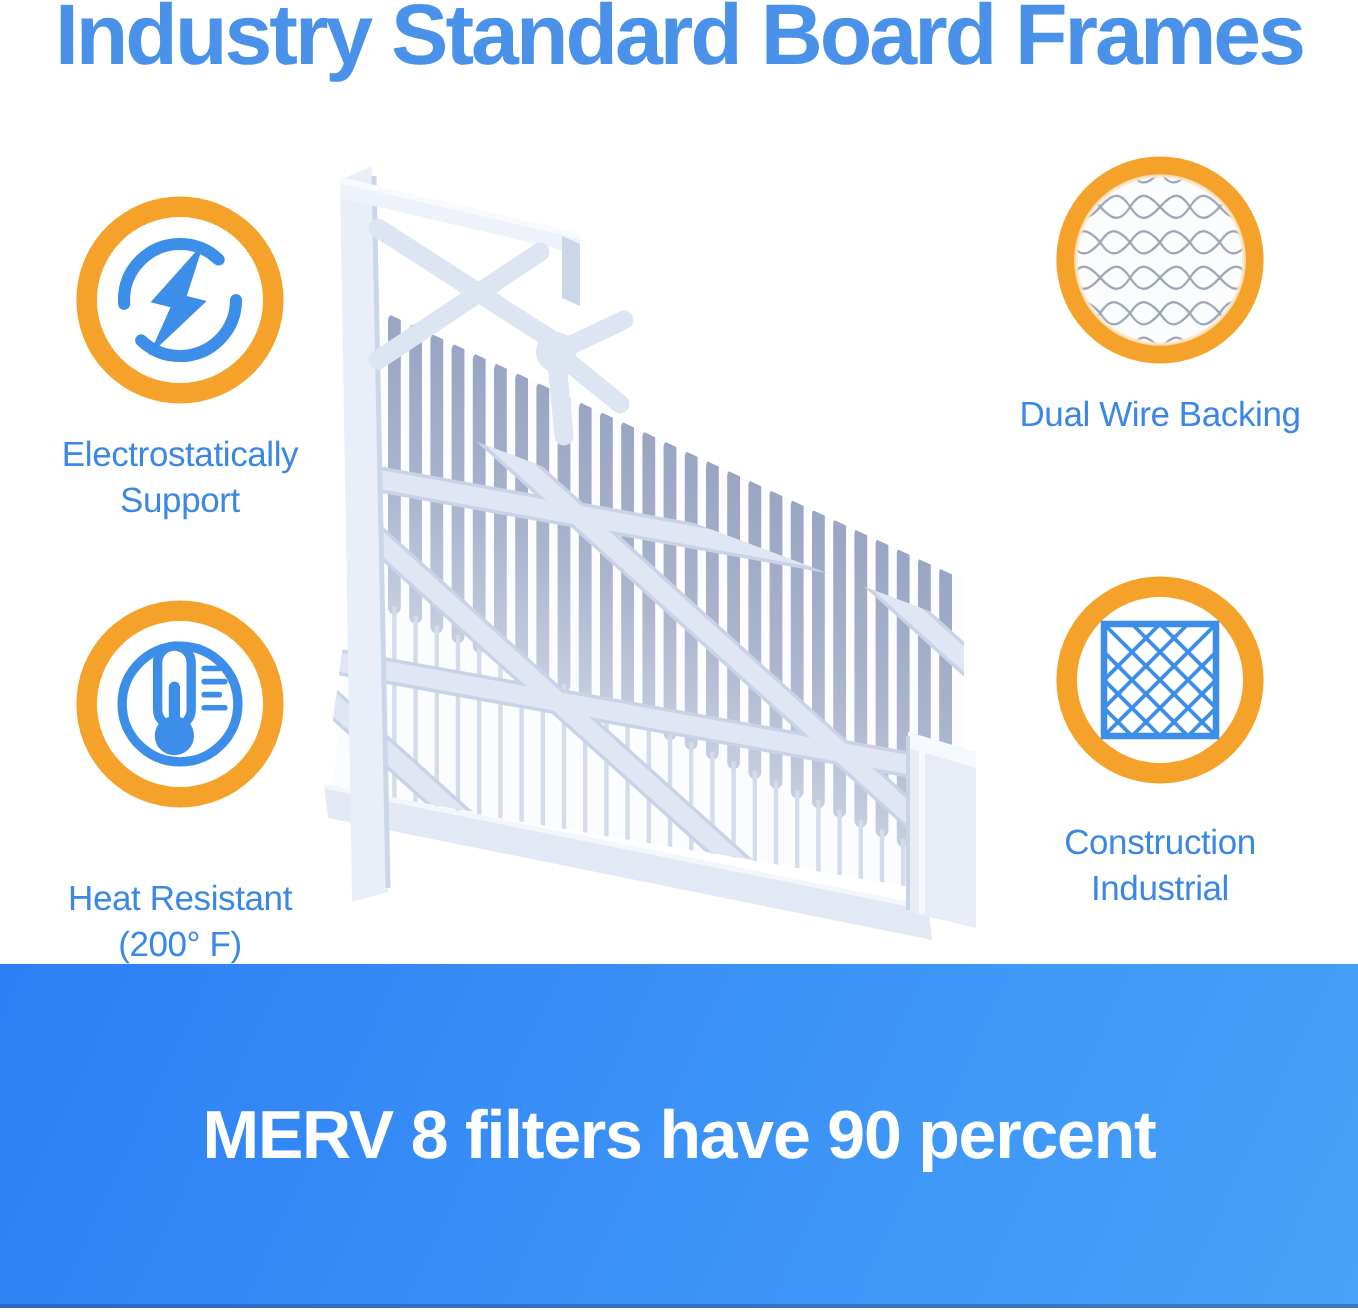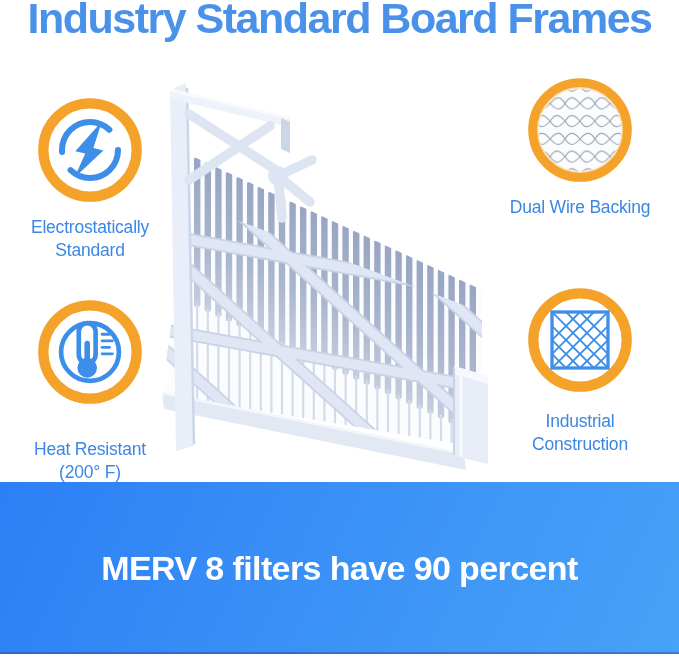--- a/index.html
+++ b/index.html
@@ -54,21 +54,21 @@
 <div class="feature" id="feature-tl">
   <div class="icon-wrap">
     <svg viewBox="-60 -60 120 120">
       <circle cx="0" cy="0" r="50" fill="#ffffff" stroke="#f4a22a" stroke-width="11"></circle>
       <circle cx="0" cy="0" r="30" fill="none" stroke="#3d8ee9" stroke-width="6.5" stroke-linecap="round" stroke-dasharray="70 22 72 24.5"></circle>
       <path d="M5,-33 L-15,5 L-4,5 L-9,33 L14,-3 L3,-3 Z" fill="#3d8ee9" transform="rotate(14)"></path>
     </svg>
   </div>
   <div class="label">
     <div>Electrostatically</div>
-    <div>Standard</div>
+    <div>Support</div>
   </div>
 </div>
 
 <div class="feature" id="feature-tr">
   <div class="icon-wrap">
     <svg viewBox="-60 -60 120 120">
       <defs>
         <pattern id="meshPat" width="32" height="38" patternUnits="userSpaceOnUse">
           <rect width="32" height="38" fill="#fbfcfd"></rect>
           <path d="M0,9.5 C7,1.5 11,1.5 16,9.5 C21,17.5 25,17.5 32,9.5" fill="none" stroke="#9aa5b4" stroke-width="1.2"></path>
@@ -131,22 +131,22 @@
           <line x1="62" y1="-32" x2="-58" y2="88"></line>
         <line x1="47" y1="-32" x2="-73" y2="88"></line>
           <line x1="32" y1="-32" x2="-88" y2="88"></line>
         <line x1="17" y1="-32" x2="-103" y2="88"></line>
           <line x1="2" y1="-32" x2="-118" y2="88"></line>
       </g>
       <rect x="-30" y="-30" width="60" height="60" fill="none" stroke="#3d8ee9" stroke-width="3.5"></rect>
     </svg>
   </div>
   <div class="label">
+    <div>Construction</div>
     <div>Industrial</div>
-    <div>Construction</div>
   </div>
 </div>
 
 <div class="filter-image">
   <svg id="filter-art" viewBox="0 0 336 430" width="336" height="430">
     <defs>
       <linearGradient id="pleatGrad" x1="0" y1="0" x2="0" y2="1">
         <stop offset="0" stop-color="#98a5c3"></stop>
         <stop offset="0.55" stop-color="#a9b4cd"></stop>
         <stop offset="1" stop-color="#c6cedf"></stop>

